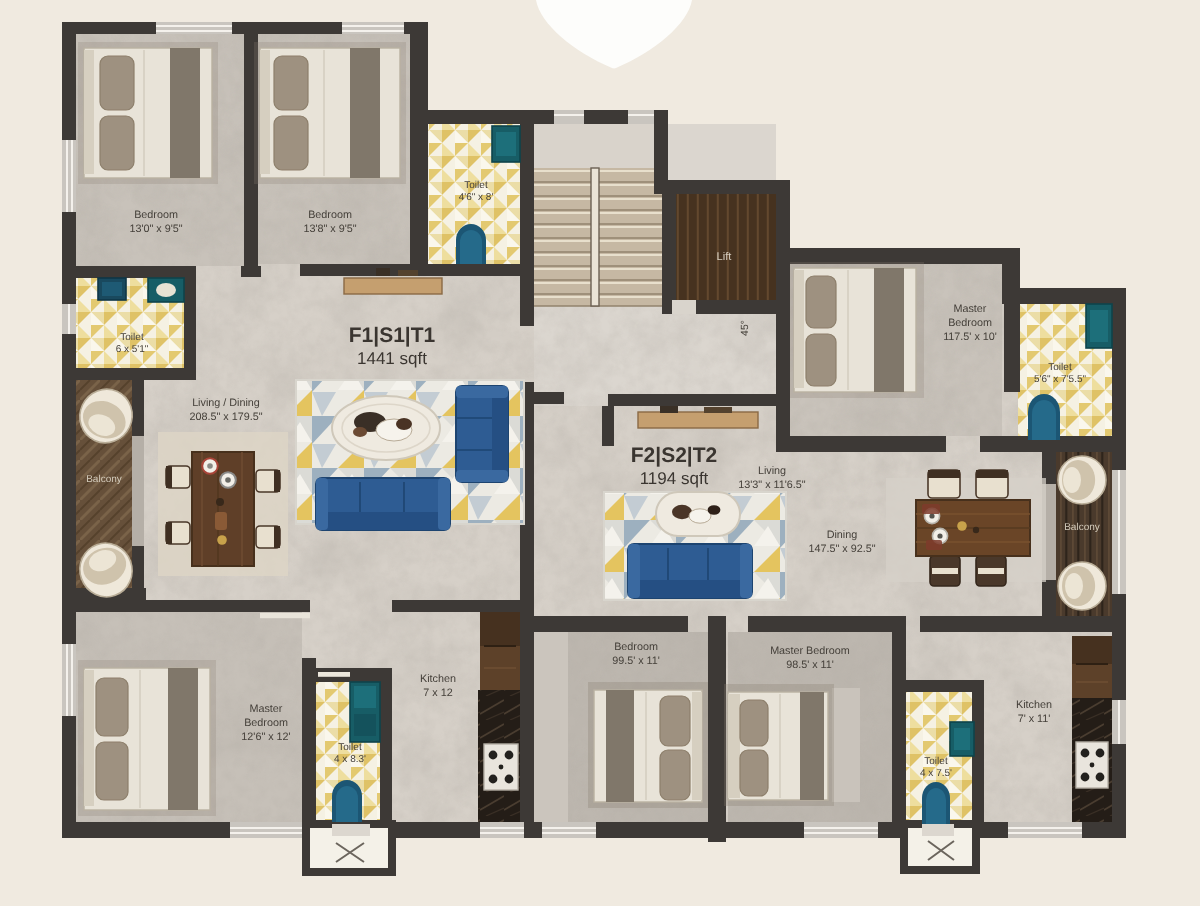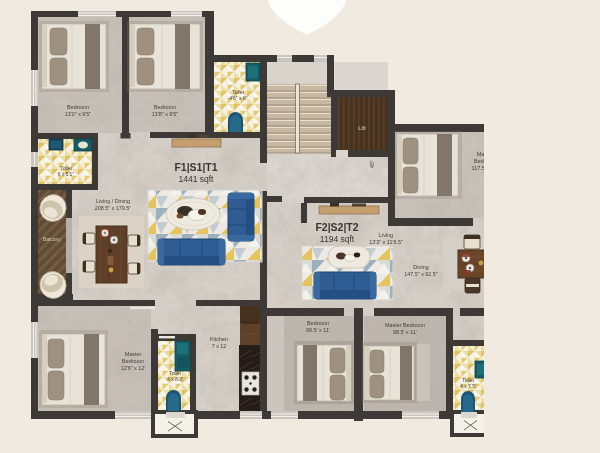--- a/index.html
+++ b/index.html
@@ -1,16 +1,16 @@
 <!DOCTYPE html>
 <html><head>
 <meta charset="utf-8">
 <style>
 html,body{margin:0;padding:0;background:#f0eae0;}
-#page{width:484px;height:453px;position:relative;overflow:hidden;background:#f0eae0;font-family:"Liberation Sans",sans-serif;}
+#page{width:600px;height:453px;position:relative;overflow:hidden;background:#f0eae0;font-family:"Liberation Sans",sans-serif;}
 svg{display:block;}
 </style>
 </head>
 <body>
 <div id="page">
 <svg width="600" height="453" viewBox="0 0 600 453">
 <defs>
 <pattern id="yel" width="13" height="13" patternUnits="userSpaceOnUse">
   <rect width="13" height="13" fill="#f5f1e3"></rect>
   <path d="M0,0 L6.5,0 L0,6.5 Z" fill="#dfc266"></path>

